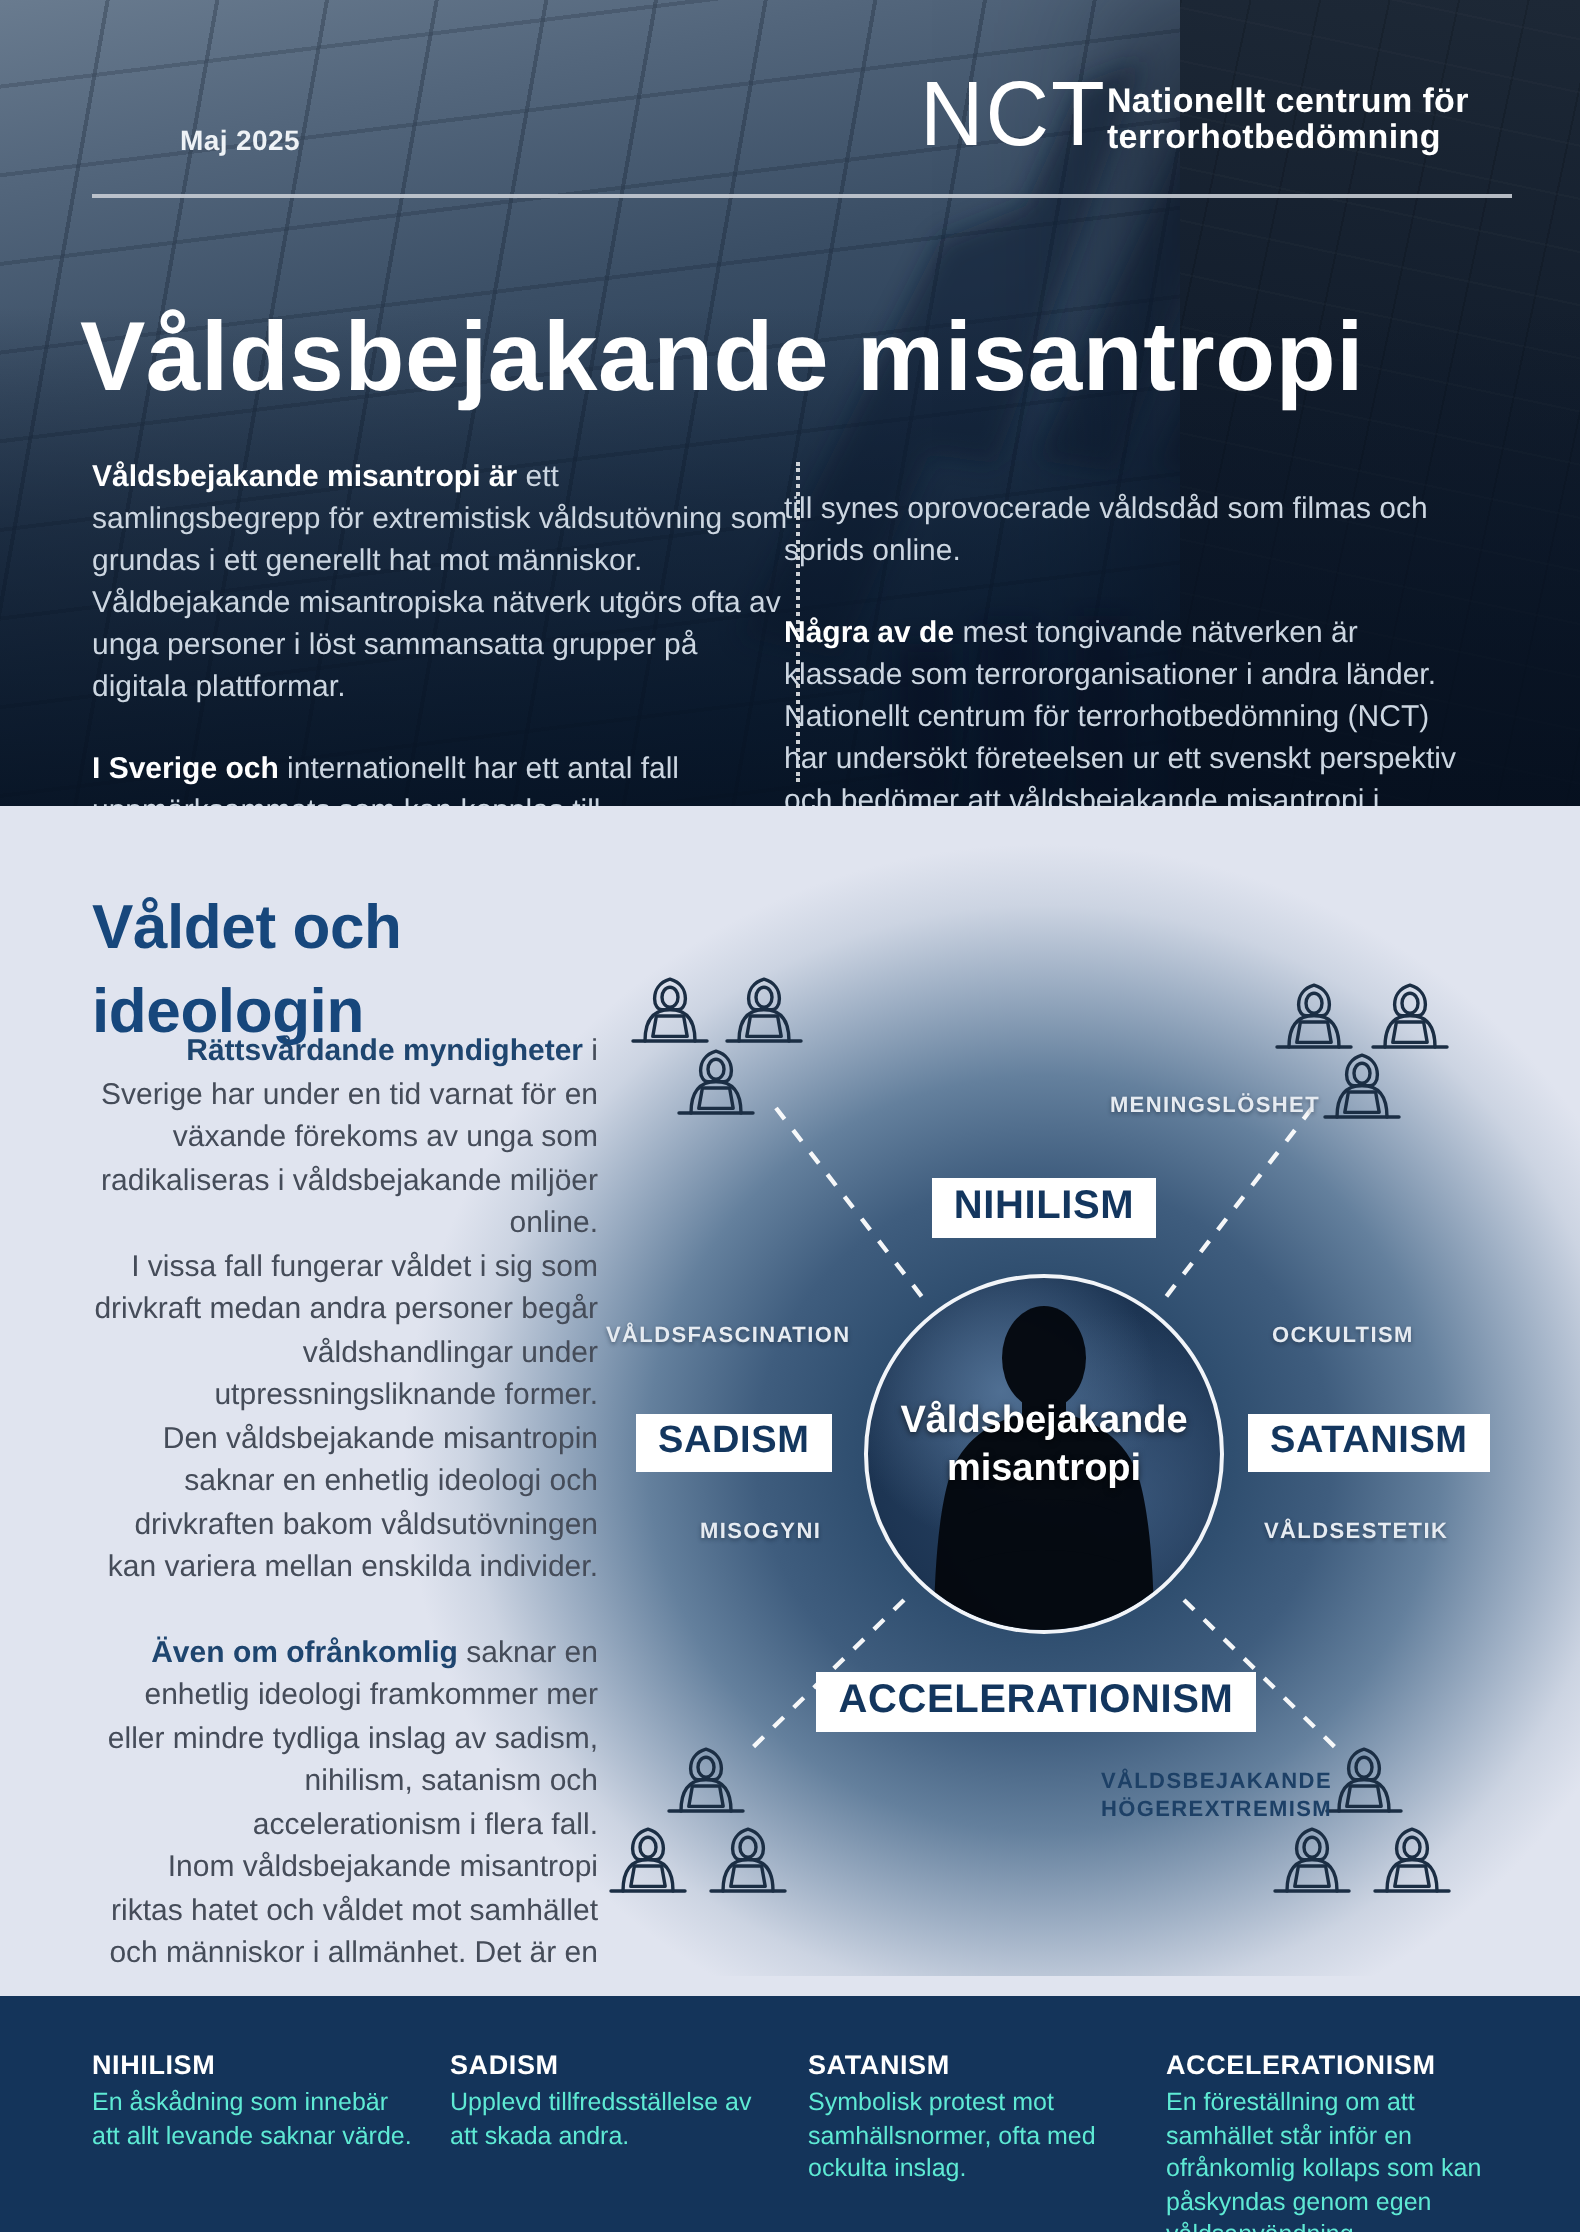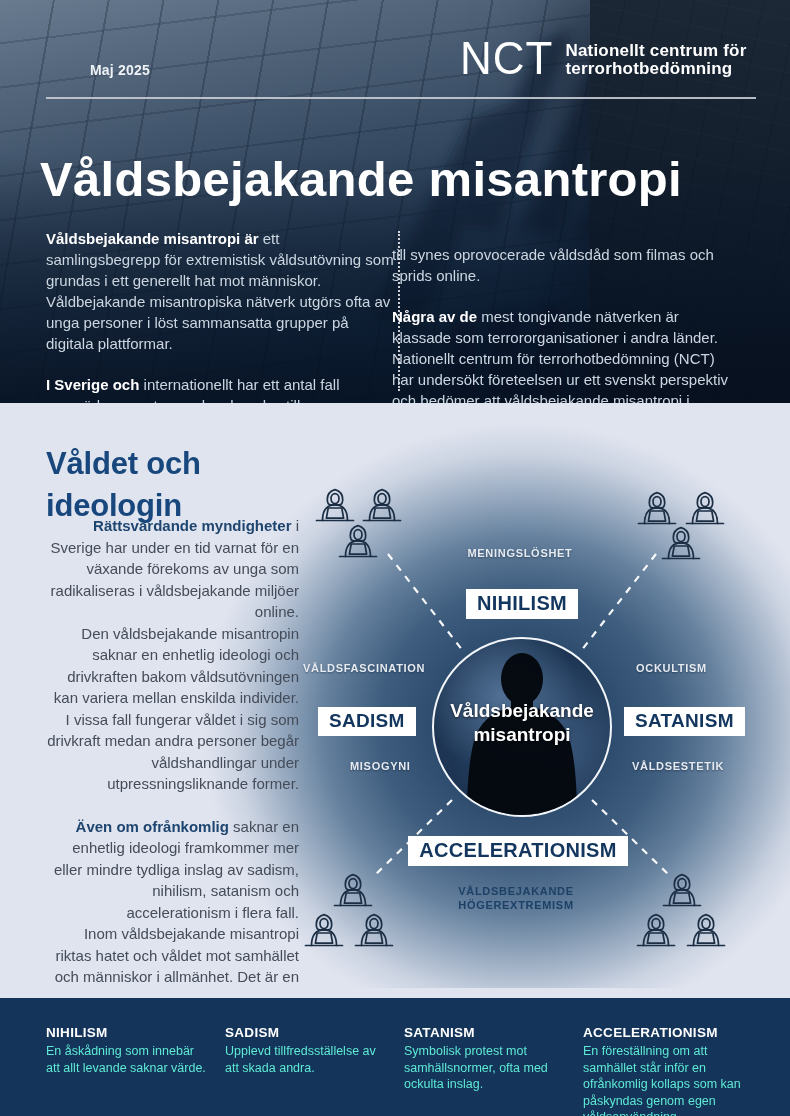--- a/index.html
+++ b/index.html
@@ -27,21 +27,21 @@
     background:
       repeating-linear-gradient(12deg, rgba(255,255,255,.05) 0 1px, transparent 1px 26px),
       repeating-linear-gradient(102deg, rgba(0,0,0,.35) 0 1px, transparent 1px 34px);
   }
   .header-shade{position:absolute;inset:0;
     background:linear-gradient(180deg, rgba(10,24,42,0) 38%, rgba(8,20,38,.5) 66%, rgba(5,15,30,.8) 100%);
   }
   .hdate{position:absolute;left:46px;top:62px;color:#eef2f6;font-size:14px;font-weight:bold;letter-spacing:.2px;padding-left:44px;}
   .logo{position:absolute;left:460px;top:36px;display:flex;align-items:flex-start;color:#fff;}
   .logo-abbr{font-size:44px;line-height:44px;font-weight:400;letter-spacing:1px;transform:scaleY(1.04);}
-  .logo-name{margin-left:12px;margin-top:6px;font-size:17px;line-height:18px;font-weight:600;letter-spacing:.2px;}
+  .logo-name{margin-left:0;margin-top:6px;font-size:17px;line-height:18px;font-weight:600;letter-spacing:.2px;}
   .hrule{position:absolute;left:46px;top:97px;width:710px;height:2px;background:#c7ccd4;opacity:.9;}
   .htitle{position:absolute;left:40px;top:153px;width:740px;color:#fff;
     font-size:49px;line-height:52px;font-weight:bold;letter-spacing:.3px;}
   .intro{position:absolute;top:228px;width:348px;color:#ccd6e1;font-size:15px;line-height:21px;}
   .intro p{margin:0 0 20px 0;}
   .intro b{color:#fff;}
   .intro-left{left:46px;}
   .intro-right{left:392px;margin-top:16px;}
   .col-sep{position:absolute;left:398px;top:231px;height:160px;width:0;
     border-left:2px dotted rgba(255,255,255,.8);}
@@ -70,21 +70,21 @@
   .center-circle svg{position:absolute;left:0;top:0;}
   .center-label{position:absolute;left:0;top:60px;width:100%;text-align:center;
     color:#fff;font-size:19px;line-height:24px;font-weight:bold;text-shadow:0 1px 3px rgba(0,0,0,.6);}
   .axis-wrap{position:absolute;text-align:center;}
   .axis-box{display:inline-block;background:#fff;color:#13365e;font-weight:bold;
     padding:3px 11px 4px;letter-spacing:.3px;}
   .fs20{font-size:20px;} .fs19{font-size:19px;}
   .sat-label{position:absolute;font-size:11px;font-weight:bold;letter-spacing:.7px;}
   .sat-light{color:#e6ebf1;text-shadow:0 1px 2px rgba(10,25,45,.45);}
   .sat-dark{color:#1d4066;}
-  .sat-center{text-align:center;line-height:14px;}
+  .sat-center{text-align:right;line-height:14px;}
   
   .footer{position:absolute;left:0;top:998px;width:790px;height:118px;background:#14345a;}
   .def-col{position:absolute;top:27px;width:160px;}
   .def-term{color:#fff;font-size:13.5px;font-weight:bold;letter-spacing:.3px;margin-bottom:3px;}
   .def-text{color:#5eead4;font-size:12.5px;line-height:16.5px;}
 </style>
 </head>
 <body>
 
 <div class="page">
@@ -137,22 +137,22 @@
       <p><b>Några av de</b><span> mest tongivande nätverken är klassade som terrororganisationer i andra länder. Nationellt centrum för terrorhotbedömning (NCT) har undersökt företeelsen ur ett svenskt perspektiv och bedömer att våldsbejakande misantropi i nuläget inte påverkar den övergripande terrorhotnivån i Sverige.</span></p>
     </div>
   </div>
 
   <div class="main">
 
     <h2 class="mheading" style="margin:0;">Våldet och ideologin</h2>
 
     <div class="mbody">
       <p><b>Rättsvårdande myndigheter</b><span> i Sverige har under en tid varnat för en växande förekoms av unga som radikaliseras i våldsbejakande miljöer online.</span></p>
+      <p class="indent"><span>I vissa fall fungerar våldet i sig som drivkraft medan andra personer begår våldshandlingar under utpressningsliknande former.</span></p>
       <p class="indent"><span>Den våldsbejakande misantropin saknar en enhetlig ideologi och drivkraften bakom våldsutövningen kan variera mellan enskilda individer.</span></p>
-      <p class="indent"><span>I vissa fall fungerar våldet i sig som drivkraft medan andra personer begår våldshandlingar under utpressningsliknande former.</span></p>
       <p class="spaced"><b>Även om ofrånkomlig</b><span> saknar en enhetlig ideologi framkommer mer eller mindre tydliga inslag av sadism, nihilism, satanism och accelerationism i flera fall.</span></p>
       <p class="indent"><span>Inom våldsbejakande misantropi riktas hatet och våldet mot samhället och människor i allmänhet. Det är en skillnad jämfört med annan våldsbejakande extremism där hatet riktas mot utpekade grupper eller delar av samhället.</span></p>
     </div>
 
     <svg class="diagram-svg" width="790" height="595" viewBox="0 0 790 595">
       <defs>
         <g id="hooded" fill="none" stroke="#1b2e44" stroke-width="1.7" stroke-linecap="round" stroke-linejoin="round">
           <line x1="1.5" y1="33.5" x2="38.5" y2="33.5"></line>
           <path d="M7.5,33.5 C7.5,23 11.5,17.8 20,17.8 C28.5,17.8 32.5,23 32.5,33.5"></path>
           <path d="M20,2.6 C14.4,4.2 12.3,8.4 12.3,12.4 C12.3,15.6 13.9,17.8 16,17.8 L24,17.8 C26.1,17.8 27.7,15.6 27.7,12.4 C27.7,8.4 25.6,4.2 20,2.6 Z"></path>

